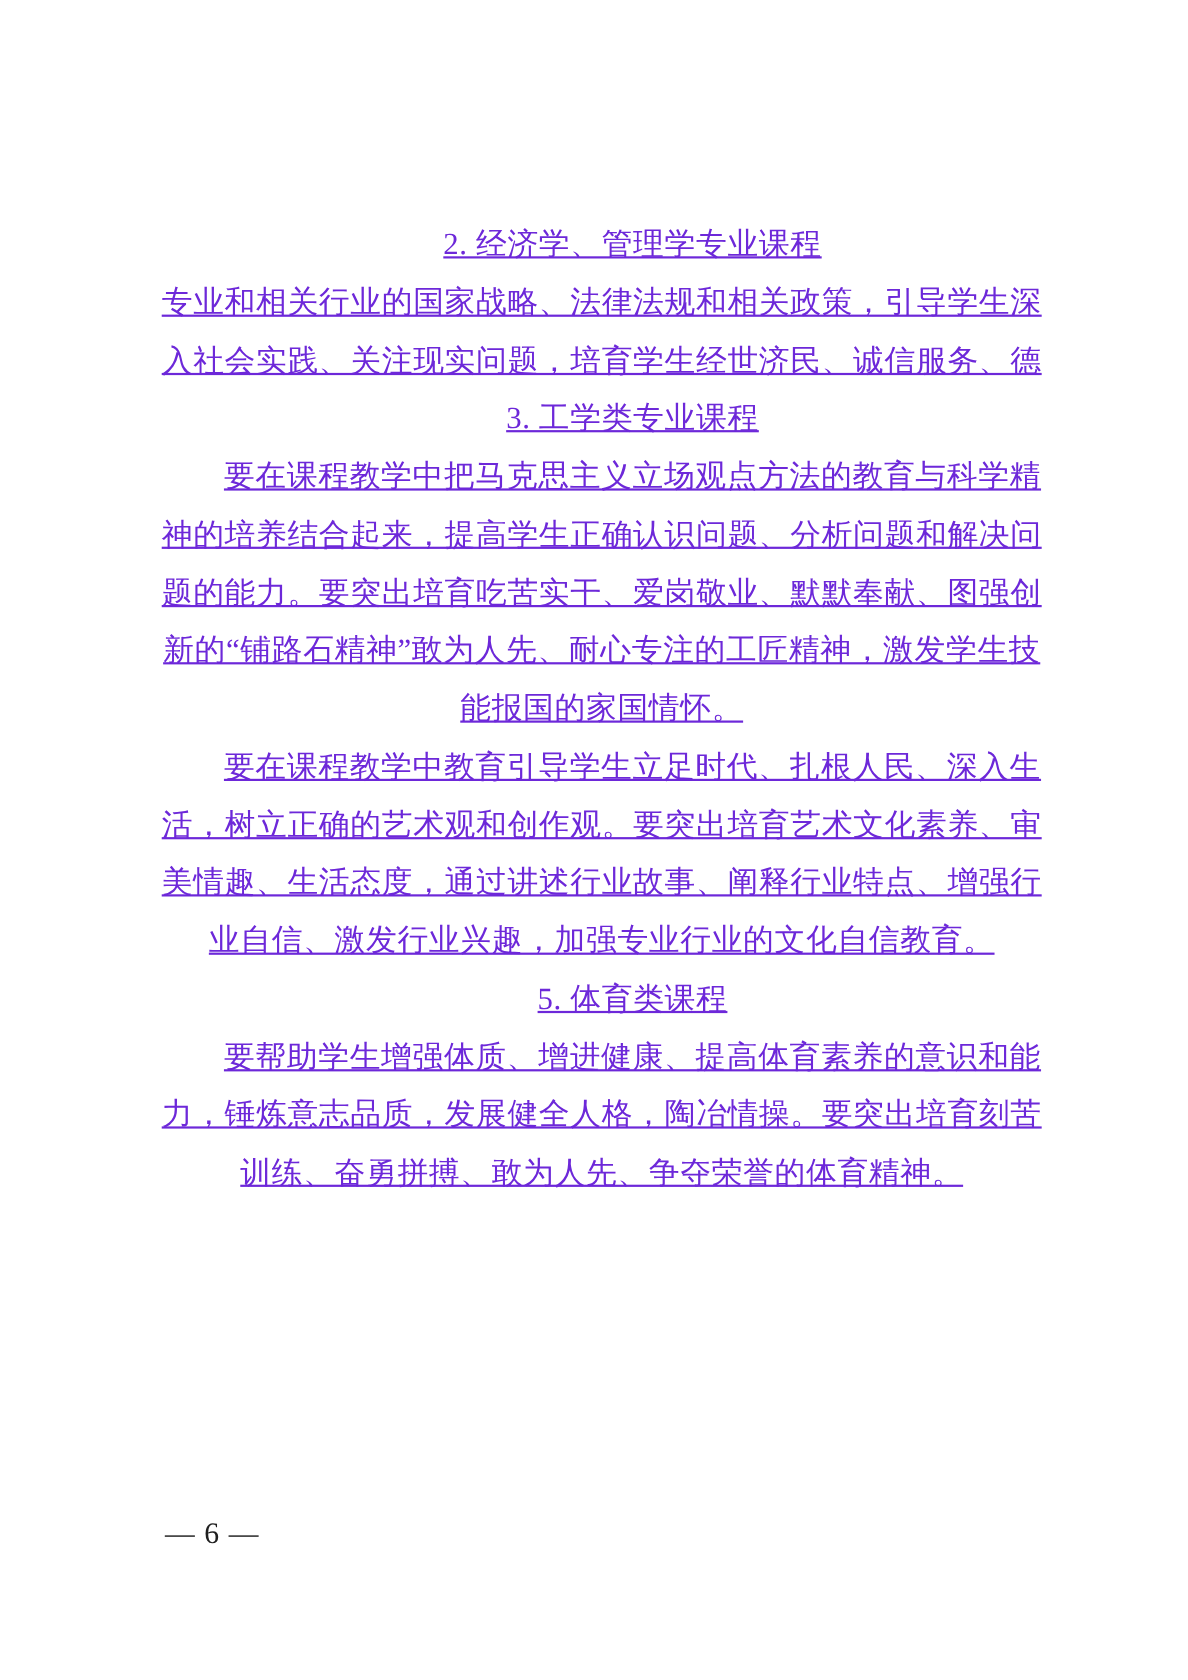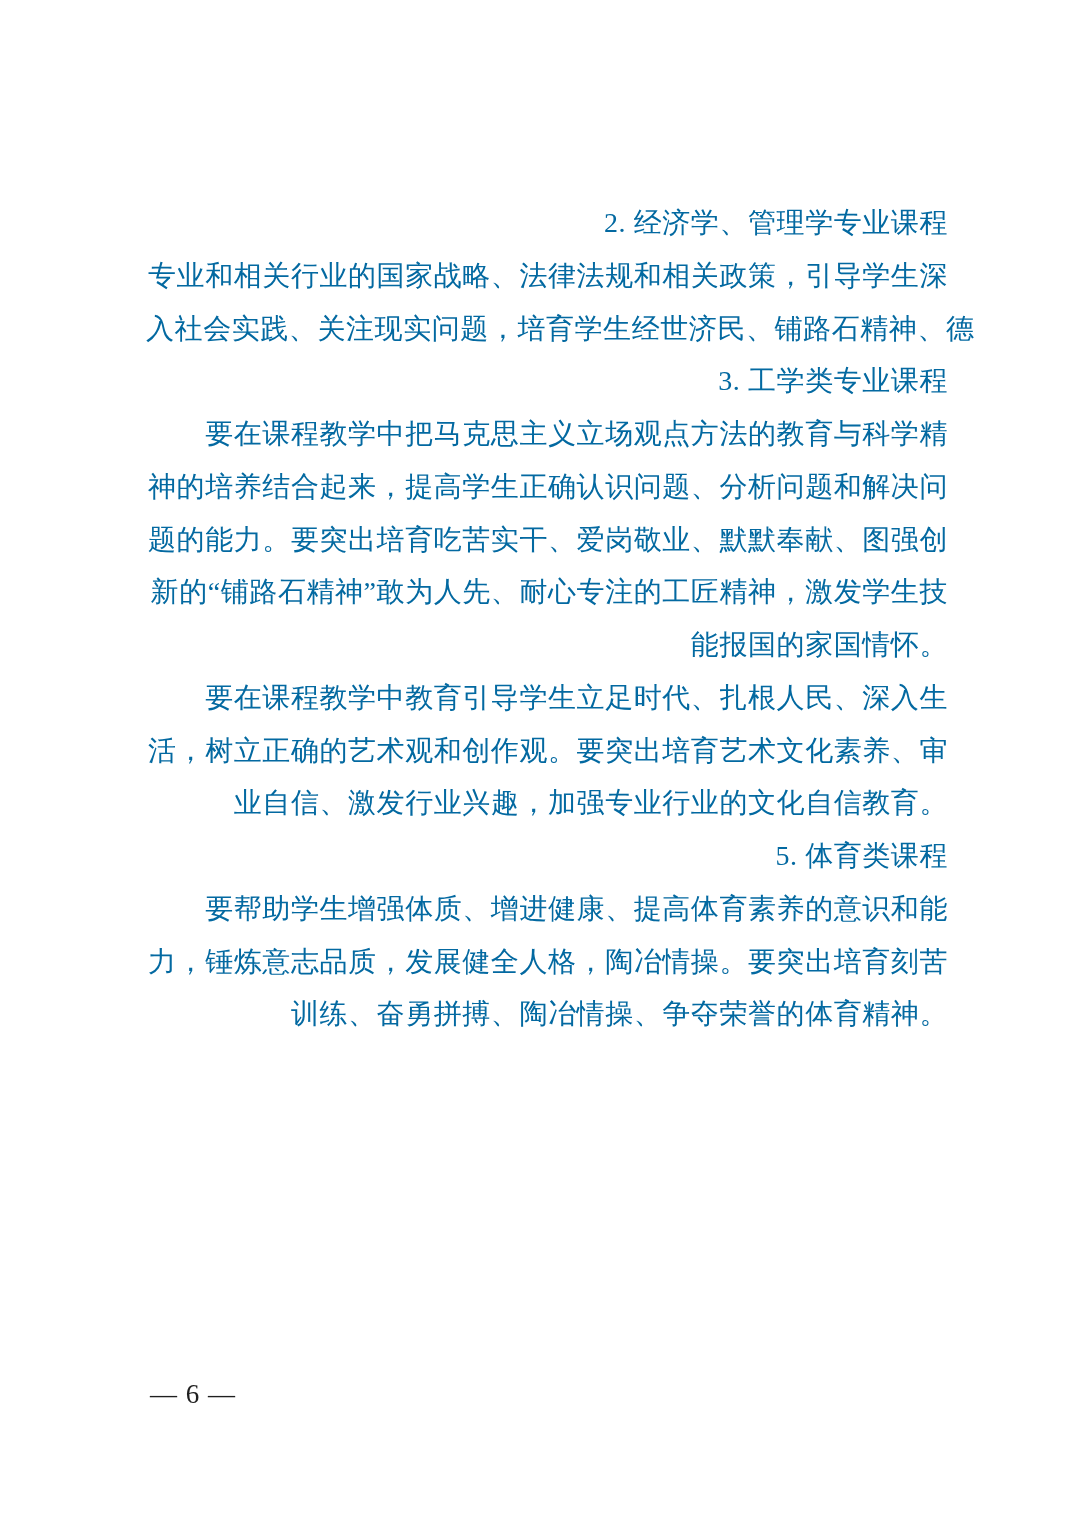--- a/index.html
+++ b/index.html
@@ -19,22 +19,23 @@
     left: 146px;
     top: 197px;
     width: 802px;
   }
   .ln {
     font-size: 28px;
     line-height: 52.75px;
     height: 52.75px;
     letter-spacing: 0.57px;
     white-space: nowrap;
-    color: #0369a1;
-    text-align: right;
+    color: #6d28d9;
+    text-align: center;
+    text-decoration: underline;
   }
   .ln.indent {
     text-indent: 2em;
   }
   .page-number {
     position: absolute;
     left: 150px;
     top: 1376px;
     font-size: 27px;
     line-height: 36px;
@@ -42,29 +43,30 @@
     letter-spacing: 1px;
     white-space: nowrap;
   }
 </style>
 </head>
 <body>
 
 <div class="doc-body">
   <div class="ln indent">2. 经济学、管理学专业课程</div>
   <div class="ln">专业和相关行业的国家战略、法律法规和相关政策，引导学生深</div>
-  <div class="ln">入社会实践、关注现实问题，培育学生经世济民、铺路石精神、德</div>
+  <div class="ln">入社会实践、关注现实问题，培育学生经世济民、诚信服务、德</div>
   <div class="ln indent">3. 工学类专业课程</div>
   <div class="ln indent">要在课程教学中把马克思主义立场观点方法的教育与科学精</div>
   <div class="ln">神的培养结合起来，提高学生正确认识问题、分析问题和解决问</div>
   <div class="ln">题的能力。要突出培育吃苦实干、爱岗敬业、默默奉献、图强创</div>
   <div class="ln">新的“铺路石精神”敢为人先、耐心专注的工匠精神，激发学生技</div>
   <div class="ln">能报国的家国情怀。</div>
   <div class="ln indent">要在课程教学中教育引导学生立足时代、扎根人民、深入生</div>
   <div class="ln">活，树立正确的艺术观和创作观。要突出培育艺术文化素养、审</div>
+  <div class="ln">美情趣、生活态度，通过讲述行业故事、阐释行业特点、增强行</div>
   <div class="ln">业自信、激发行业兴趣，加强专业行业的文化自信教育。</div>
   <div class="ln indent">5. 体育类课程</div>
   <div class="ln indent">要帮助学生增强体质、增进健康、提高体育素养的意识和能</div>
   <div class="ln">力，锤炼意志品质，发展健全人格，陶冶情操。要突出培育刻苦</div>
-  <div class="ln">训练、奋勇拼搏、陶冶情操、争夺荣誉的体育精神。</div>
+  <div class="ln">训练、奋勇拼搏、敢为人先、争夺荣誉的体育精神。</div>
 </div>
 
 <div class="page-number">— 6 —</div>
 
 </body></html>

